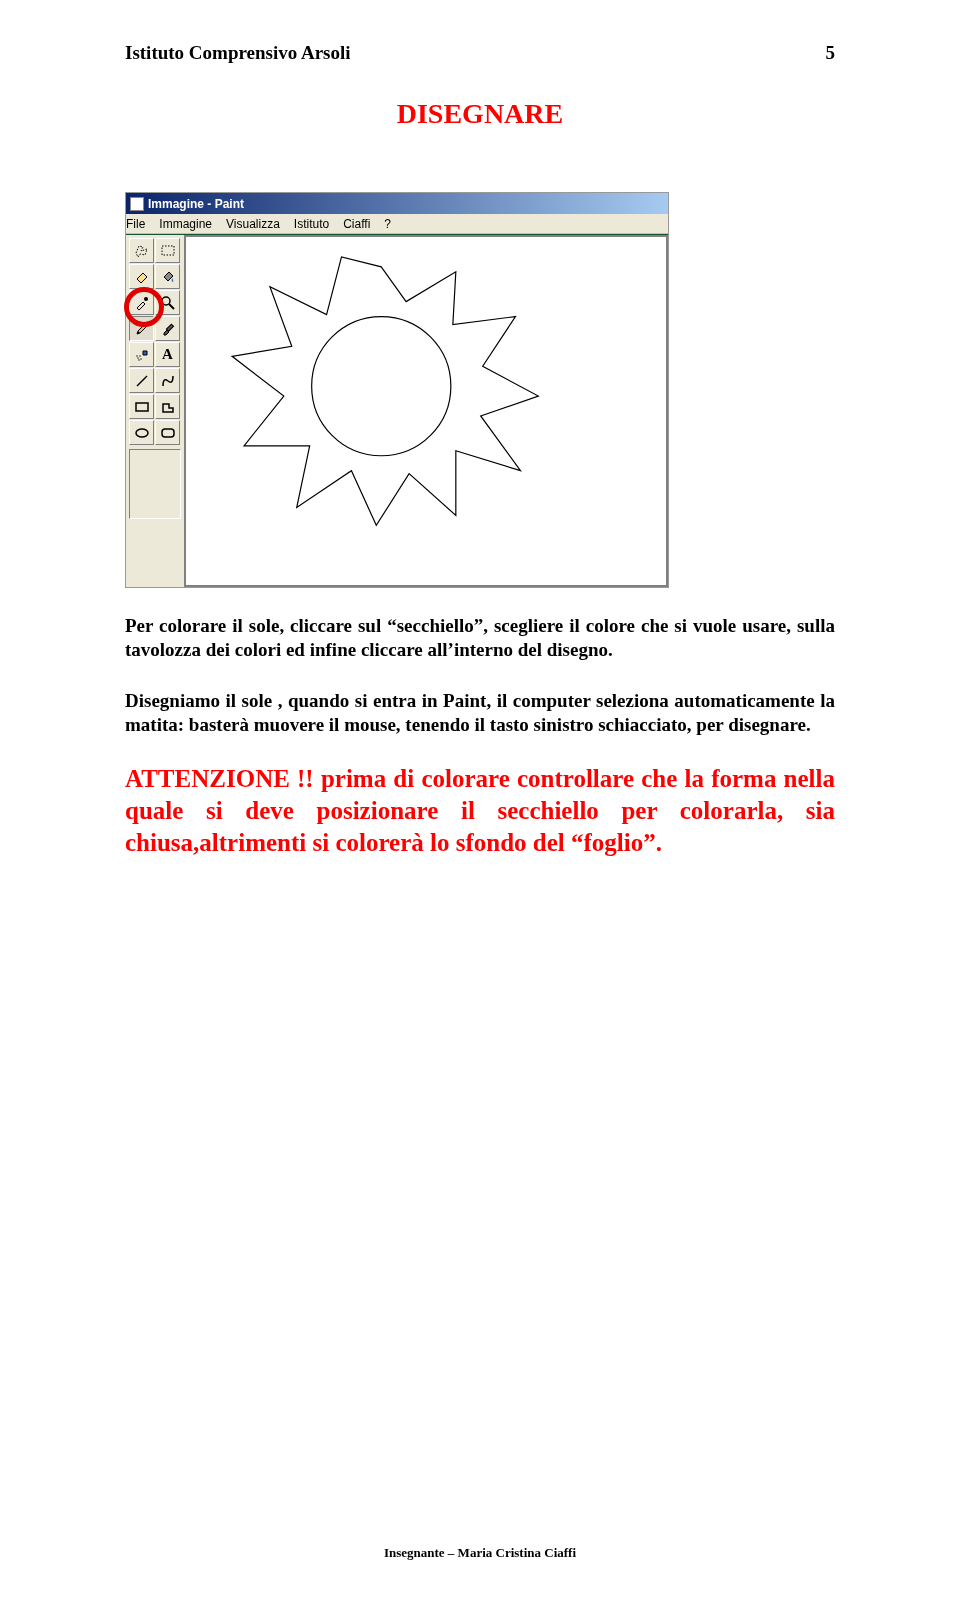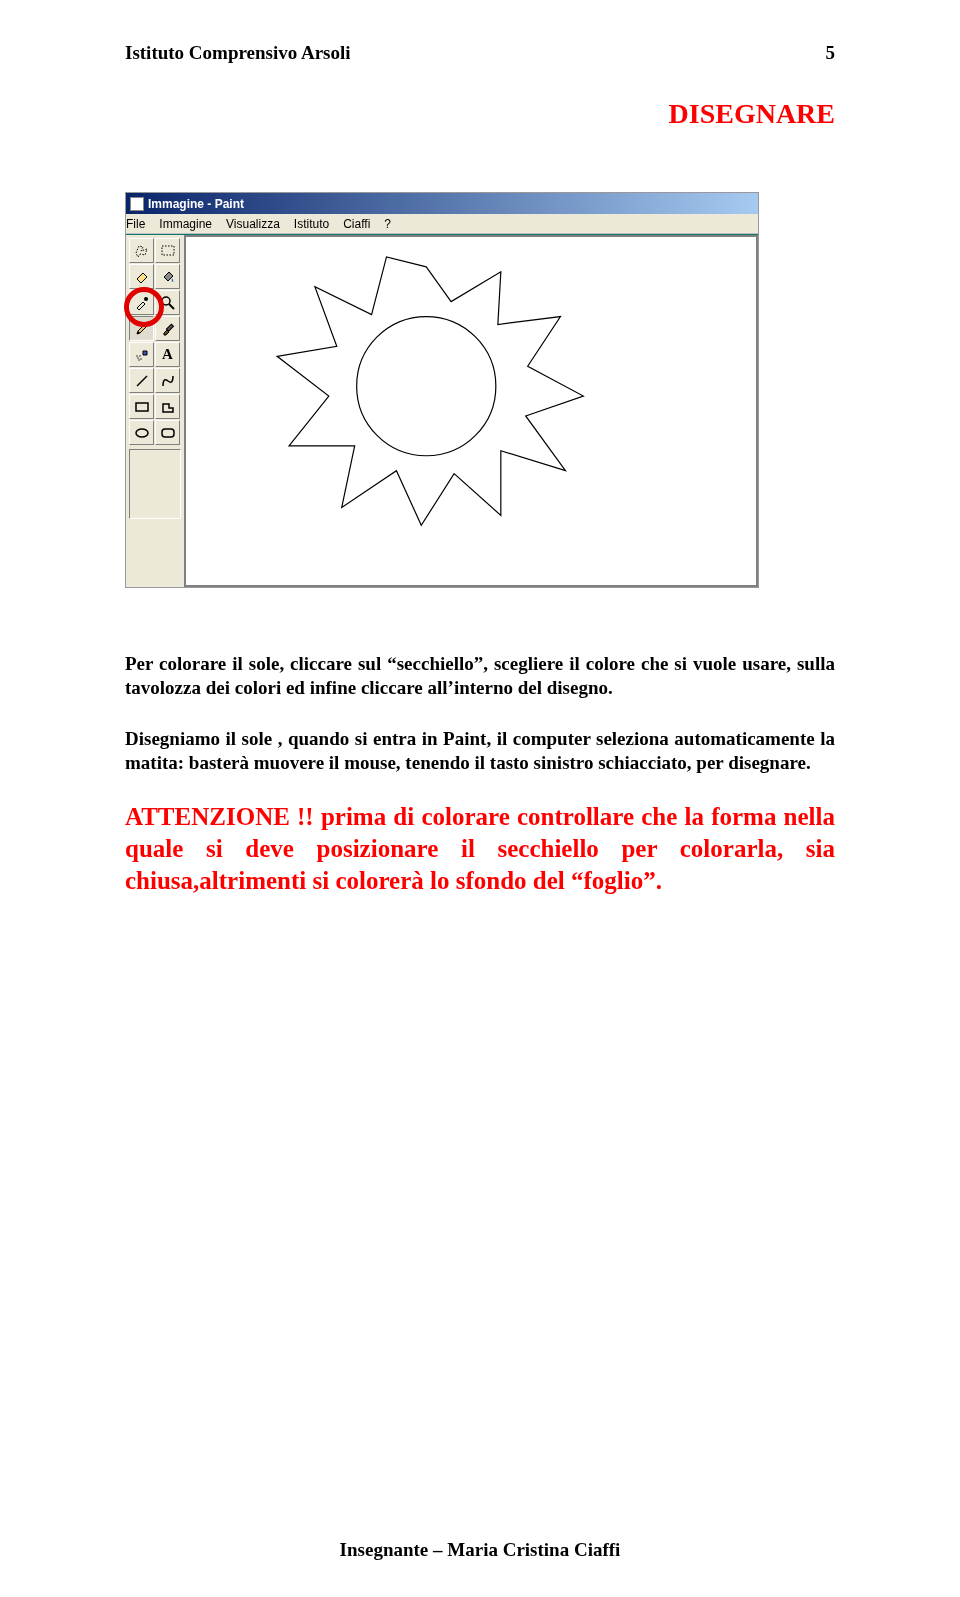--- a/index.html
+++ b/index.html
@@ -17,32 +17,32 @@
     padding:42px 125px 0 125px;
   }
   .header-row{
     display:flex;
     justify-content:space-between;
     font-size:19px;
     font-weight:bold;
     margin-bottom:34px;
   }
   .title{
-    text-align:right;
+    text-align:center;
     font-size:28px;
     font-weight:bold;
     color:#f00;
     margin-bottom:62px;
   }
   
   .paint-window{
-    width:634px;
+    width:544px;
     height:396px;
-    margin:0 0 64px 0;
-    background:#0f766e;
+    margin:0 0 26px 0;
+    background:#14532d;
     border:1px solid #999;
     box-sizing:border-box;
     position:relative;
   }
   .paint-titlebar{
     height:21px;
     background:linear-gradient(to right,#0a246a 0%,#a6caf0 100%);
     color:#fff;
     font-family:Tahoma,Arial,sans-serif;
     font-size:12px;
@@ -143,21 +143,21 @@
     line-height:1.28;
     text-align:justify;
     font-weight:bold;
   }
   .attn .red{color:#f00;}
   .footer{
     position:absolute;
     bottom:36px;
     left:0;right:0;
     text-align:center;
-    font-size:19px;
+    font-size:13px;
     font-weight:bold;
   }
   .menu-item{white-space:nowrap;}
 </style>
 </head>
 <body>
 
 <div class="page">
 
   <div class="header-row">

